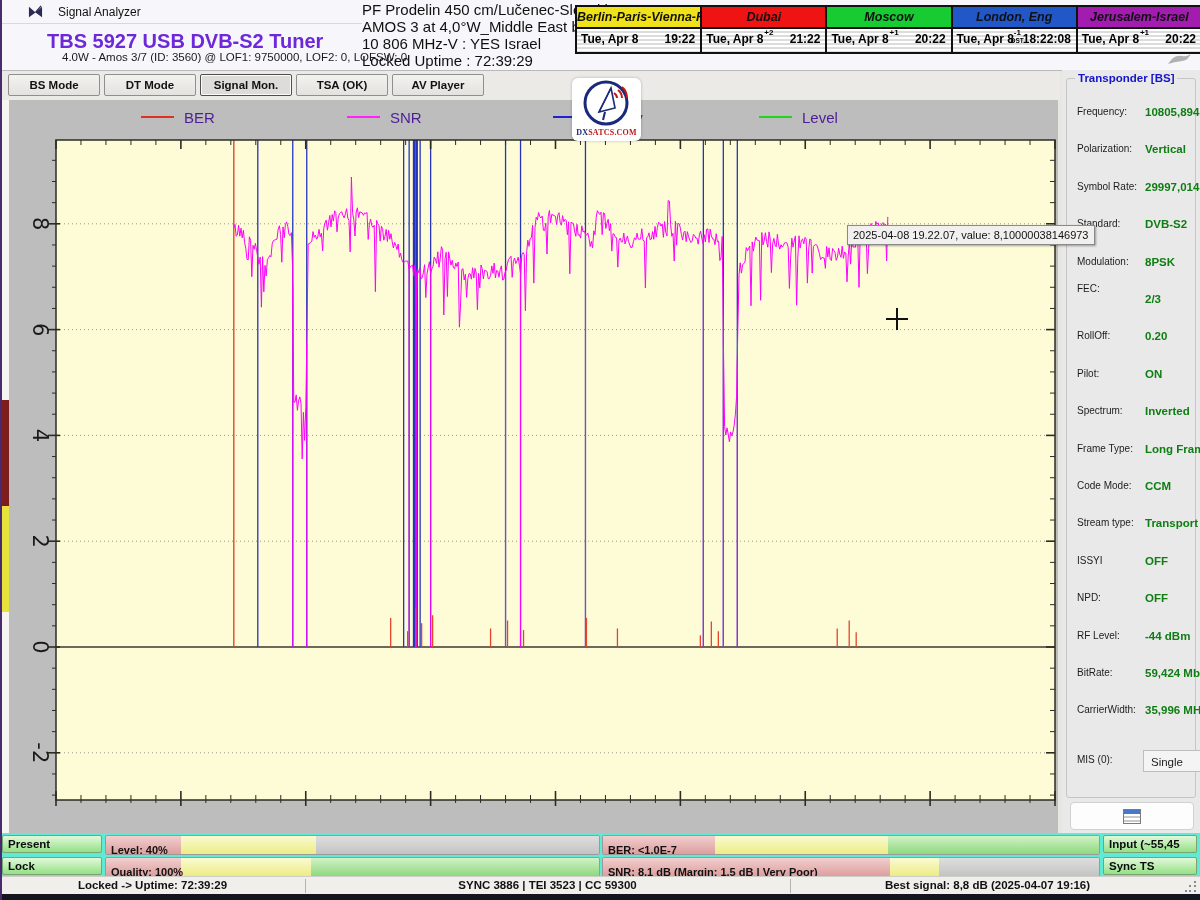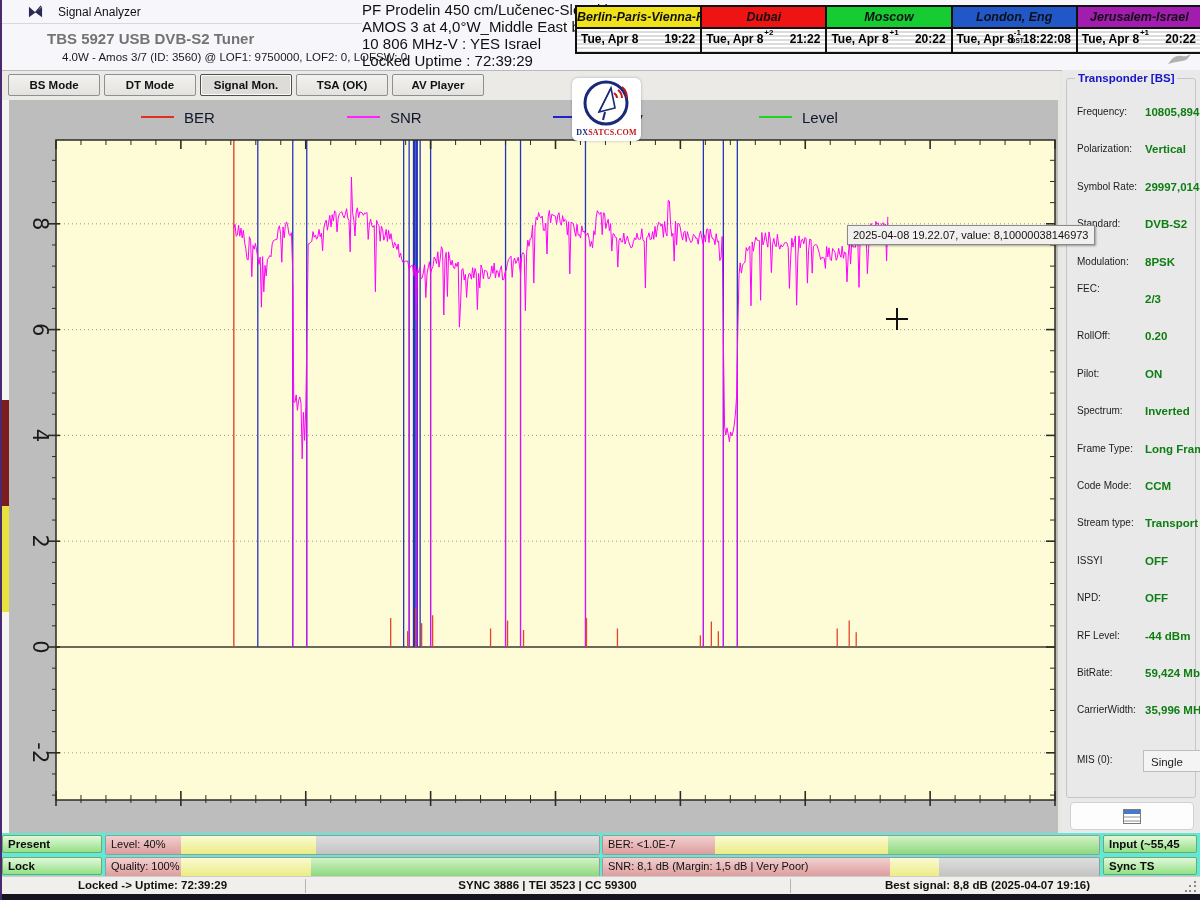--- a/index.html
+++ b/index.html
@@ -7,21 +7,21 @@
   
   .win-left-border{position:absolute;left:0;top:0;width:2px;height:900px;background:#4a2a6e;}
   .left-strip{position:absolute;left:2px;top:100px;width:7px;height:733px;background:#f5f5f2;}
   .left-strip .seg-maroon{position:absolute;left:0;top:300px;width:7px;height:106px;background:#7d1d1d;}
   .left-strip .seg-yellow{position:absolute;left:0;top:406px;width:7px;height:106px;background:#e7e23c;}
   
   .header{position:absolute;left:2px;top:0;width:1198px;height:70px;background:#f7f6fa;border-bottom:1px solid #b9b9b9;}
   .titlebar{position:absolute;left:0;top:0;width:360px;height:23px;border-bottom:1px solid #d8d7de;}
   .app-icon{position:absolute;left:26px;top:5px;width:15px;height:14px;}
   .app-title{position:absolute;left:56px;top:5px;font-size:12px;color:#111;}
-  .tuner-title{position:absolute;left:45px;top:30px;font-size:15px;font-weight:bold;color:#737373;}
+  .tuner-title{position:absolute;left:45px;top:30px;font-size:20px;font-weight:bold;color:#6d28d9;}
   .tuner-sub{position:absolute;left:60px;top:51px;font-size:11.5px;color:#1a1a1a;}
   .info-block{position:absolute;left:360px;top:1px;width:212px;font-size:15px;color:#101010;line-height:17px;white-space:nowrap;}
   
   .clocks{position:absolute;left:573px;top:5px;width:624px;height:45px;border:2px solid #111;display:flex;background:#fff;}
   .clock{flex:1;border-right:2px solid #111;display:flex;flex-direction:column;min-width:0;}
   .clock:last-child{border-right:none;}
   .clock-name{height:20px;border-bottom:2px solid #111;font-size:12.5px;font-weight:bold;font-style:italic;color:#101010;text-align:center;line-height:20px;overflow:hidden;white-space:nowrap;}
   .clock-time{flex:1;position:relative;background:repeating-linear-gradient(180deg,#ffffff 0 2px,#dcdcdc 2px 4px);font-weight:bold;font-size:12px;color:#000;}
   .clock-date{position:absolute;left:4px;top:3px;}
   .clock-hm{position:absolute;right:5px;top:3px;}
@@ -30,21 +30,21 @@
   .watermark{position:absolute;right:8px;top:52px;width:26px;height:14px;opacity:.75;}
   
   .tabs{position:absolute;left:2px;top:71px;width:1058px;height:29px;background:#eceae6;}
   .tab{position:absolute;top:3px;height:22px;width:92px;background:linear-gradient(#f2f2f0,#e3e2de);border:1px solid #8f8f8f;border-radius:2px;font-size:11.5px;font-weight:bold;color:#111;text-align:center;line-height:21px;box-sizing:border-box;}
   .tab.active{background:#dddcd8;border:1px solid #4f4f4f;box-shadow:inset 0 0 0 1px #fafafa;}
   
   .chart-panel{position:absolute;left:9px;top:100px;width:1049px;height:733px;background:#bdbdbd;}
   .legend{position:absolute;left:0;top:4px;height:26px;width:100%;}
   .legend-item{position:absolute;top:0;height:26px;display:flex;align-items:center;}
   .legend-swatch{width:33px;height:2px;margin-right:10px;}
-  .legend-label{font-size:15px;color:#0f172a;}
+  .legend-label{font-size:15px;color:#4c1d95;}
   #chartsvg{position:absolute;left:0;top:0;}
   .tooltip{position:absolute;left:838px;top:125px;height:16px;background:#f1f0ee;border:1px solid #8a8a8a;box-shadow:1px 1px 2px rgba(0,0,0,.35);font-size:11px;color:#111;line-height:16px;padding:1px 5px;white-space:nowrap;z-index:5;}
   
   .logo-box{position:absolute;left:572px;top:78px;width:69px;height:63px;background:#fff;border-radius:6px;box-shadow:0 0 3px rgba(0,0,0,.25);z-index:6;text-align:center;}
   .logo-text{font-size:8px;font-weight:bold;color:#c01818;font-family:"Liberation Serif",serif;letter-spacing:.2px;margin-top:-2px;}
   .logo-text b{color:#1a2a7a;}
   
   .right-panel{position:absolute;left:1062px;top:70px;width:138px;height:763px;background:#e9e9e9;}
   .groupbox{position:absolute;left:4px;top:8px;width:128px;height:718px;border:1px solid #c6c6c6;border-radius:3px;}
   .groupbox-title{position:absolute;left:8px;top:-7px;background:#e9e9e9;padding:0 3px;font-size:11.5px;font-weight:bold;color:#1414c8;}
@@ -56,21 +56,21 @@
   .log-icon::before{content:"";position:absolute;left:0;top:0;width:100%;height:4px;background:#4a78c8;}
   
   .statusrows{position:absolute;left:0;top:833px;width:1200px;height:43px;background:#5eead4;}
   .badge{position:absolute;height:18px;background:linear-gradient(#e2f8da,#94e086);border:1px solid #79a371;border-radius:2px;font-size:11.5px;font-weight:bold;color:#0c0c0c;line-height:17px;padding-left:5px;box-sizing:border-box;}
   .pbar{position:absolute;height:18px;border:1px solid #9a9a9a;border-radius:2px;overflow:hidden;display:flex;background:#cfcfcf;}
   .pseg{height:100%;}
   .pseg.pink{background:linear-gradient(#f2cfcf,#dd9e9e);}
   .pseg.yellow{background:linear-gradient(#fafad2,#ecec86);}
   .pseg.green{background:linear-gradient(#d2f2c6,#8ed87e);}
   .pseg.gray{background:linear-gradient(#dedede,#c3c3c3);}
-  .pbar-label{position:absolute;left:5px;top:2px;font-size:11px;font-weight:normal;color:#111;white-space:nowrap;}
+  .pbar-label{position:absolute;left:5px;top:8px;font-size:11px;font-weight:bold;color:#111;white-space:nowrap;}
   
   .statusbar{position:absolute;left:0;top:876px;width:1200px;height:18px;background:#f1efec;border-top:1px solid #cfcdc8;font-size:11.5px;font-weight:bold;color:#111;}
   .sb-sec{position:absolute;top:2px;text-align:center;white-space:nowrap;}
   .sb-div{position:absolute;top:2px;width:1px;height:14px;background:#b5b3ae;}
   .grip{position:absolute;right:3px;top:4px;width:12px;height:12px;background:
     radial-gradient(circle at 10px 10px,#8a8a8a 1.2px,transparent 1.4px),
     radial-gradient(circle at 10px 5px,#8a8a8a 1.2px,transparent 1.4px),
     radial-gradient(circle at 5px 10px,#8a8a8a 1.2px,transparent 1.4px),
     radial-gradient(circle at 10px 1px,#8a8a8a 1.2px,transparent 1.4px),
     radial-gradient(circle at 1px 10px,#8a8a8a 1.2px,transparent 1.4px),

